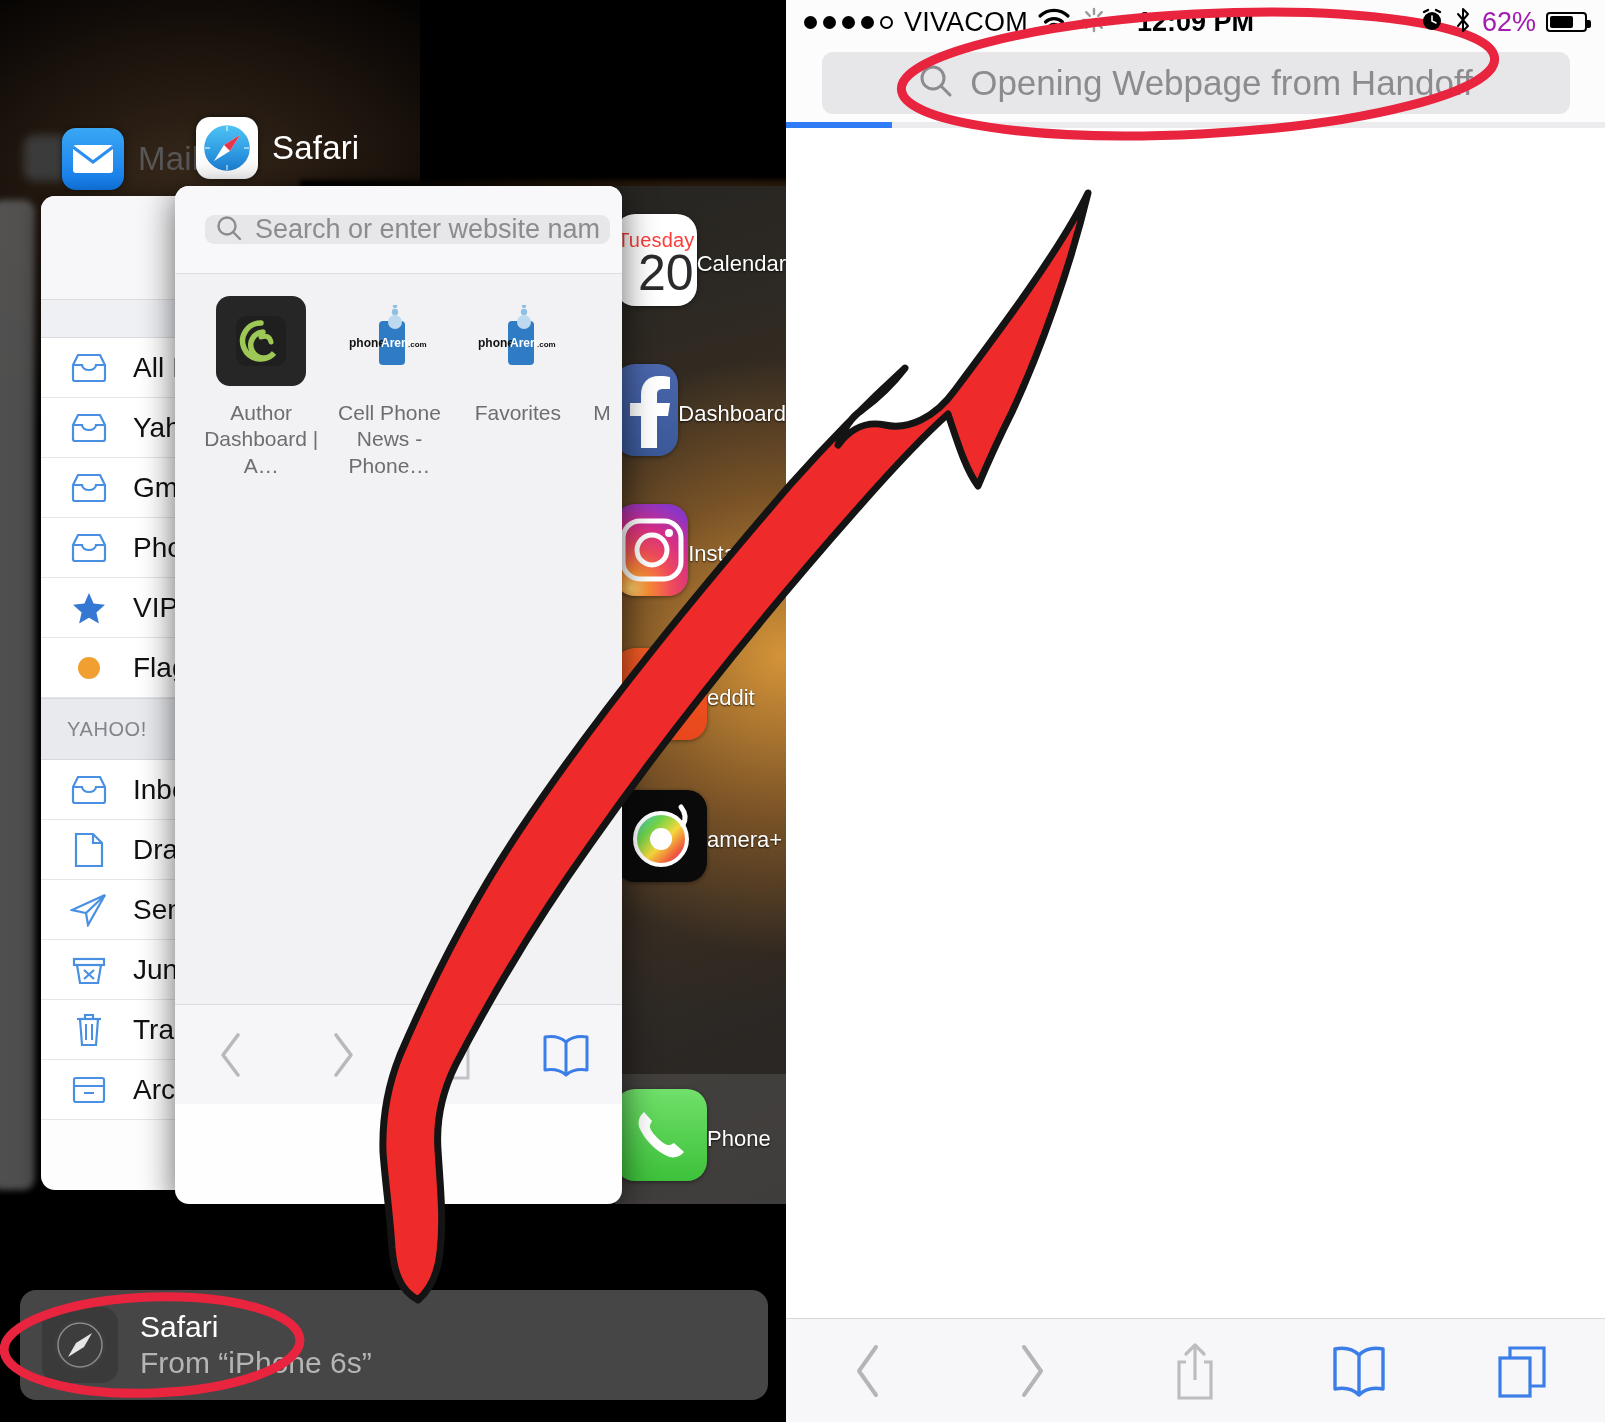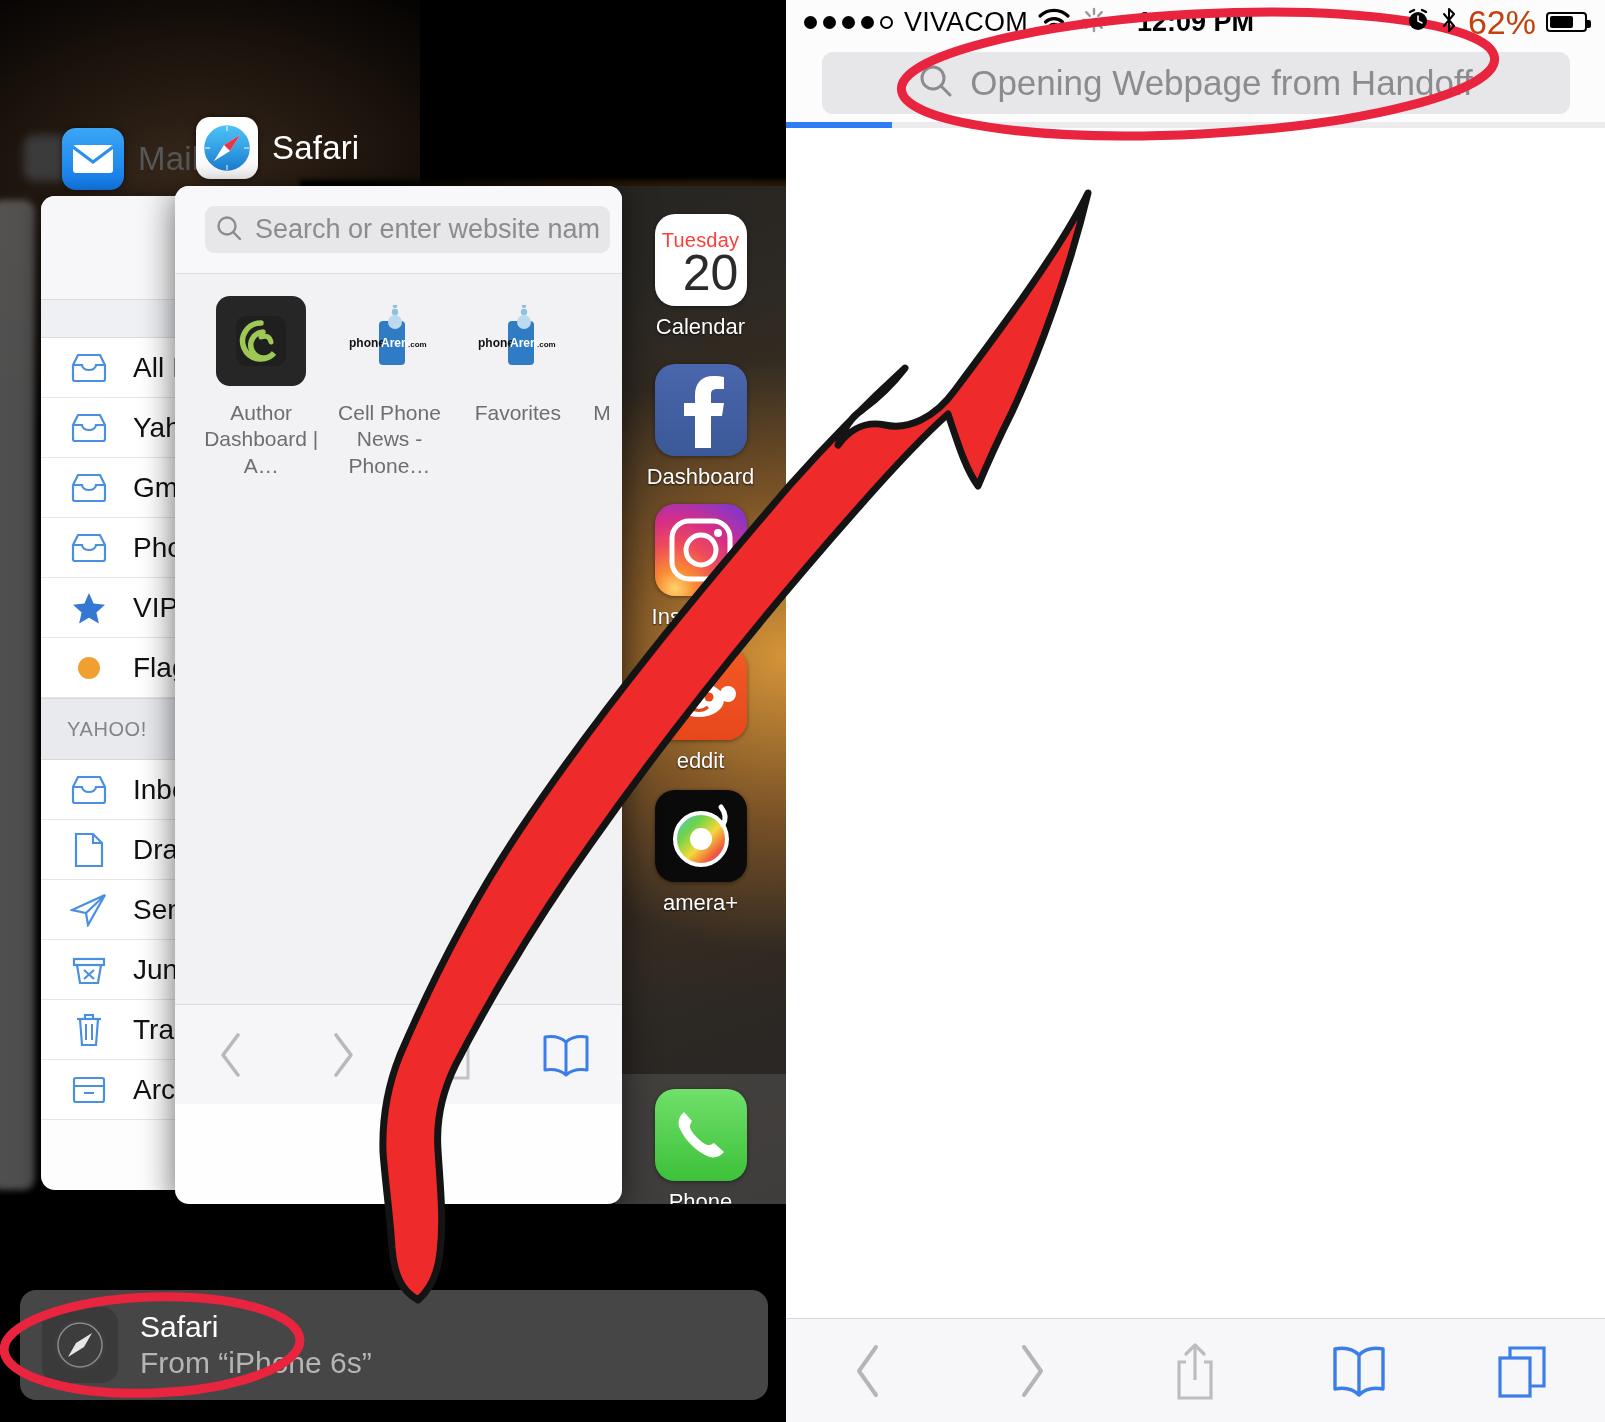--- a/index.html
+++ b/index.html
@@ -84,21 +84,21 @@
 
   
   .safari-card{
     position:absolute; left:175px; top:186px; width:447px; height:1018px;
     background:#fefefe; border-radius:14px; overflow:hidden;
     box-shadow:0 6px 34px rgba(0,0,0,.6);
   }
   .sf-top{ height:88px; background:#f8f8fa; display:flex; align-items:center; justify-content:center;
            border-bottom:1px solid #dedee2; }
   .sf-searchpill{
-    width:405px; height:47px; margin-left:18px; background:#e7e7ea; border-radius:9px;
+    width:405px; height:29px; margin-left:18px; background:#e7e7ea; border-radius:9px;
     display:flex; align-items:center; justify-content:center; gap:12px;
     overflow:hidden; white-space:nowrap;
   }
   .sf-searchpill .ph{ font-size:27px; color:#8b8b90; }
   .sf-body{ height:830px; background:#f2f2f4; position:relative; }
   .fav-grid{
     position:absolute; left:0; top:22px; width:100%;
     display:flex; gap:0; padding-left:22px;
   }
   .fav-item{ width:131px; display:flex; flex-direction:column; align-items:center; }
@@ -118,21 +118,21 @@
     overflow:hidden;
   }
   .hs-bg{ position:absolute; inset:0;
     background:linear-gradient(160deg,#272522 0%,#2e2a24 18%,#3a3127 34%,#4a3a27 48%,#3a3027 62%,#2c2824 80%,#272523 100%);
   }
   .hs-glow{ position:absolute; left:-190px; top:120px; width:420px; height:700px;
     background:radial-gradient(ellipse at 85% 50%, rgba(224,155,58,.92) 0%, rgba(176,112,38,.55) 32%, rgba(60,40,18,.18) 60%, rgba(0,0,0,0) 78%);
   }
   .hs-dockbg{ position:absolute; left:0; bottom:0; width:100%; height:130px; background:rgba(150,150,150,.22); }
   .hs-apps{ position:absolute; inset:0; }
-  .hs-app{ position:absolute; left:0; width:171px; display:flex; flex-direction:column; align-items:center; }
+  .hs-app{ position:absolute; left:0; width:171px; display:flex; flex-direction:row; align-items:center; }
   .hs-icon{ width:92px; height:92px; border-radius:20px; display:flex; align-items:center; justify-content:center;
             box-shadow:0 1px 4px rgba(0,0,0,.45); overflow:hidden; }
   .hs-name{ margin-top:8px; font-size:22px; color:#fff; text-shadow:0 1px 2px rgba(0,0,0,.8); }
 
   
   .cal{ background:#fff; flex-direction:column; }
   .cal .dow{ font-size:20px; color:#fc3d39; margin-top:6px; letter-spacing:.2px; }
   .cal .dnum{ font-size:50px; color:#2b2b2b; line-height:.95; font-weight:300; margin-top:-2px;margin-left:20px; }
 
   
@@ -157,21 +157,21 @@
     padding:0 18px; position:relative;
   }
   .st-left{ display:flex; align-items:center; gap:9px; }
   .st-dots{ display:flex; align-items:center; gap:6px; }
   .sd{ width:13px; height:13px; border-radius:50%; background:#000; }
   .sd.empty{ background:transparent; border:2px solid #000; }
   .st-carrier{ font-size:27px; color:#000; letter-spacing:.2px; margin-left:2px; }
   .st-center{ position:absolute; left:0; right:0; text-align:center;
               font-size:27px; font-weight:bold; color:#000; pointer-events:none; }
   .st-right{ margin-left:auto; display:flex; align-items:center; gap:10px; z-index:2; }
-  .st-batt-pct{ font-size:34px; color:#c2410c; }
+  .st-batt-pct{ font-size:27px; color:#a21caf; }
   .batt{ width:41px; height:20px; border:2px solid #000; border-radius:4px; position:relative; }
   .batt::after{ content:""; position:absolute; right:-6px; top:6px; width:4px; height:8px;
                 background:#000; border-radius:0 2px 2px 0; }
   .batt .fill{ position:absolute; left:2px; top:2px; bottom:2px; width:62%; background:#000; border-radius:2px; }
 
   .rp-urlbar{ height:78px; background:#fcfcfc; display:flex; align-items:center; justify-content:center; }
   .rp-pill{
     width:748px; height:62px; background:#e7e7ea; border-radius:11px;
     display:flex; align-items:center; justify-content:center; gap:16px;
   }

